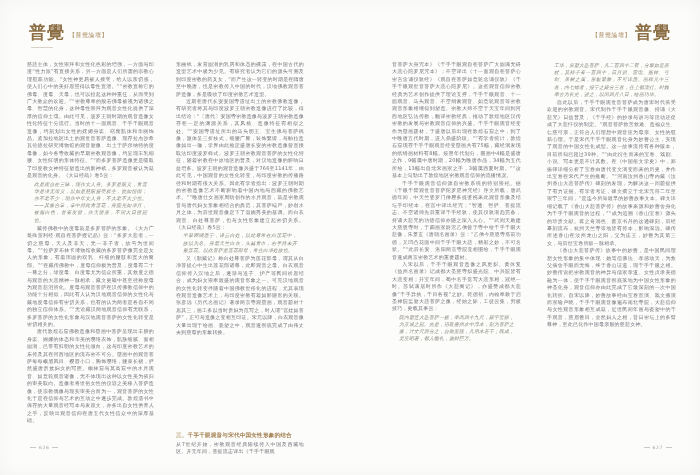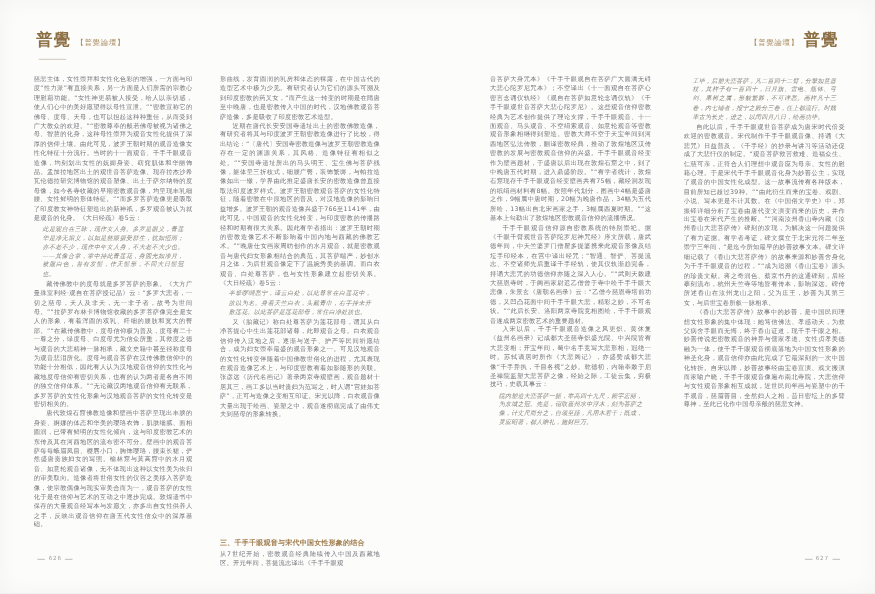--- a/index.html
+++ b/index.html
@@ -2,21 +2,21 @@
 <html><head>
 <meta charset="utf-8">
 <style>
   html,body{margin:0;padding:0;background:#e9e9e7;font-family:"DejaVu Sans",sans-serif;}
   .spread{position:relative;width:700px;height:475px;margin:0 auto;background:#fcfcfb;
           box-shadow:inset 0 0 18px rgba(0,0,0,0.04);overflow:hidden;}
   
   .hdr{position:absolute;top:18px;height:22px;display:flex;align-items:flex-end;gap:4px;}
   .hdr-left{left:29px;}
   .hdr-right{right:29px;flex-direction:row;}
-  .brand{font-family:Liberation Mono, monospace;font-weight:bold;font-size:13px;line-height:14px;
+  .brand{font-family:Liberation Serif, serif;font-weight:bold;font-size:17px;line-height:14px;
          color:#8d6f45;letter-spacing:1px;}
   .forum-tag{font-size:6px;line-height:9px;color:#a8895c;letter-spacing:0.5px;padding-bottom:1px;}
   .brand-rule{position:absolute;left:31px;top:47px;width:22px;height:1px;background:#d9d3c7;}
   
   .col{position:absolute;top:61px;height:394px;overflow:hidden;font-size:5px;line-height:7.4px;
        text-align:justify;color:#73737a;word-break:break-all;letter-spacing:0.2px;}
   .col-1{left:27px;width:127px;}
   .col-2{left:176px;width:128px;}
   .col-3{left:392px;width:129px;}
   .col-4{left:547px;width:129px;}

